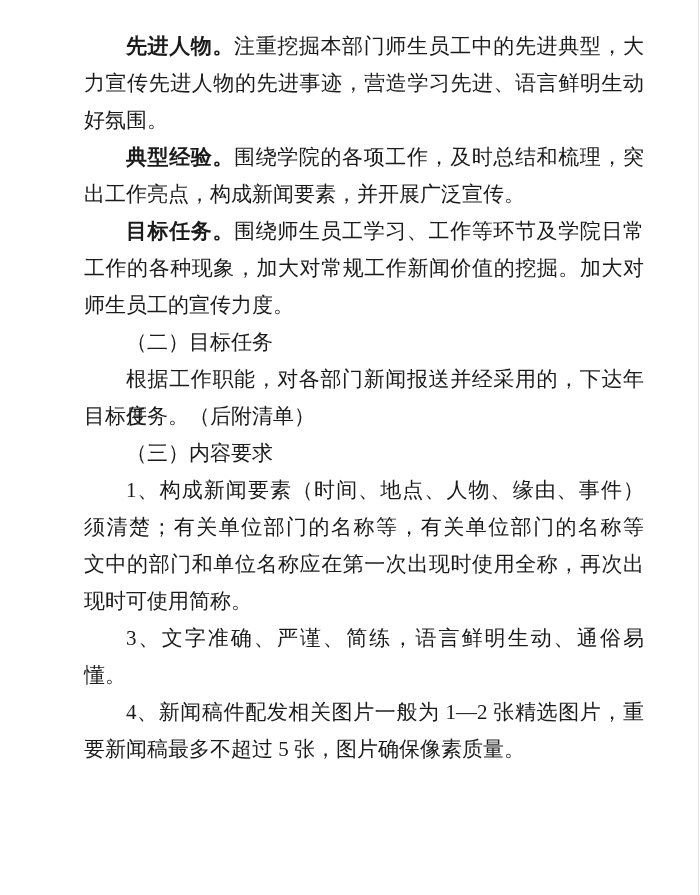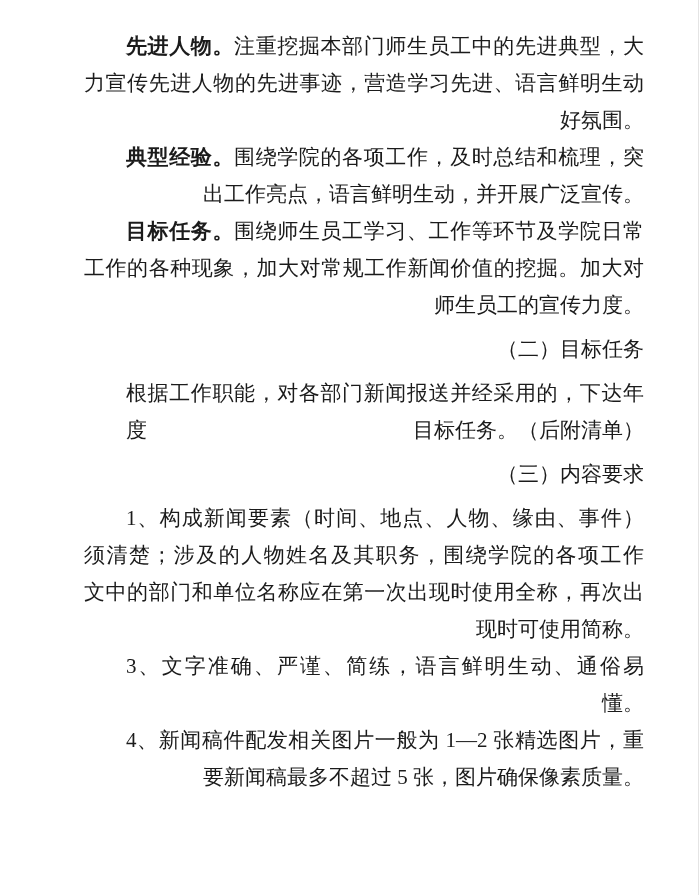--- a/index.html
+++ b/index.html
@@ -29,61 +29,61 @@
     top: 28px;
     width: 560px;
     color: #1b1b1b;
   }
   .line {
     height: 37px;
     line-height: 37px;
     font-size: 21px;
     letter-spacing: 0px;
     white-space: nowrap;
-    text-align: right;
+    text-align: left;
   }
   
   .line.j {
     white-space: normal;
     text-align: justify;
     text-align-last: justify;
     text-justify: inter-character;
   }
   
   .line.i { padding-left: 42px; }
   
-  .line.sb { margin-top: 7px; }
+  .line.sb { }
   .lead { font-weight: 700; }
 </style>
 </head>
 <body>
 
 <div class="page">
   <div class="content">
 
     <div class="line i j"><span class="lead">先进人物。</span><span>注重挖掘本部门师生员工中的先进典型，大</span></div>
     <div class="line j"><span>力宣传先进人物的先进事迹，营造学习先进、语言鲜明生动</span></div>
     <div class="line"><span>好氛围。</span></div>
 
     <div class="line i j"><span class="lead">典型经验。</span><span>围绕学院的各项工作，及时总结和梳理，突</span></div>
-    <div class="line"><span>出工作亮点，语言鲜明生动，并开展广泛宣传。</span></div>
+    <div class="line"><span>出工作亮点，构成新闻要素，并开展广泛宣传。</span></div>
 
     <div class="line i j"><span class="lead">目标任务。</span><span>围绕师生员工学习、工作等环节及学院日常</span></div>
     <div class="line j"><span>工作的各种现象，加大对常规工作新闻价值的挖掘。加大对</span></div>
     <div class="line"><span>师生员工的宣传力度。</span></div>
 
     <div class="line i sb"><span>（二）目标任务</span></div>
 
     <div class="line i j sb"><span>根据工作职能，对各部门新闻报送并经采用的，下达年度</span></div>
     <div class="line"><span>目标任务。（后附清单）</span></div>
 
     <div class="line i sb"><span>（三）内容要求</span></div>
 
     <div class="line i j sb"><span>1、构成新闻要素（时间、地点、人物、缘由、事件）</span></div>
-    <div class="line j"><span>须清楚；涉及的人物姓名及其职务，围绕学院的各项工作</span></div>
+    <div class="line j"><span>须清楚；有关单位部门的名称等，有关单位部门的名称等</span></div>
 
     <div class="line j"><span>文中的部门和单位名称应在第一次出现时使用全称，再次出</span></div>
     <div class="line"><span>现时可使用简称。</span></div>
 
     <div class="line i j"><span>3、文字准确、严谨、简练，语言鲜明生动、通俗易</span></div>
     <div class="line"><span>懂。</span></div>
 
     <div class="line i j"><span>4、新闻稿件配发相关图片一般为 1—2 张精选图片，重</span></div>
     <div class="line"><span>要新闻稿最多不超过 5 张，图片确保像素质量。</span></div>
 

